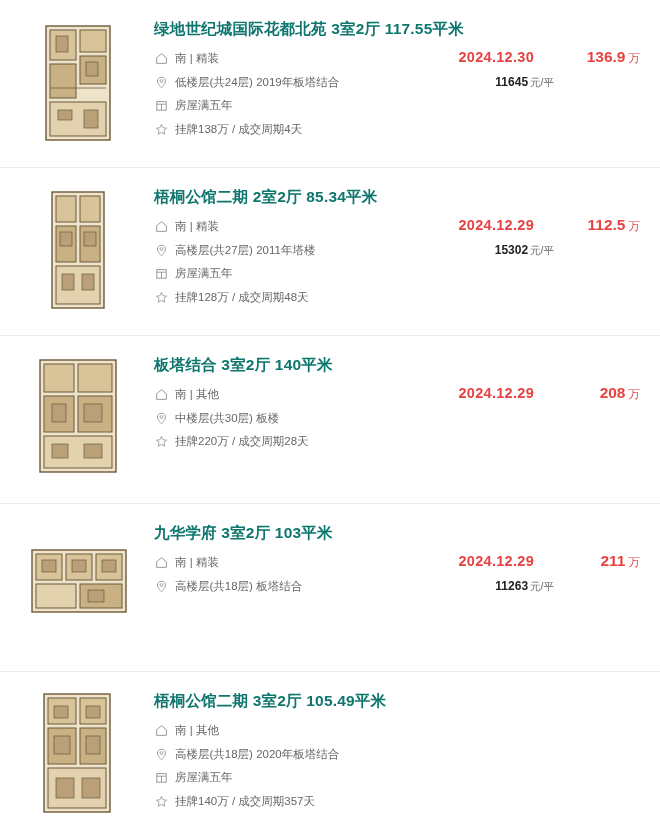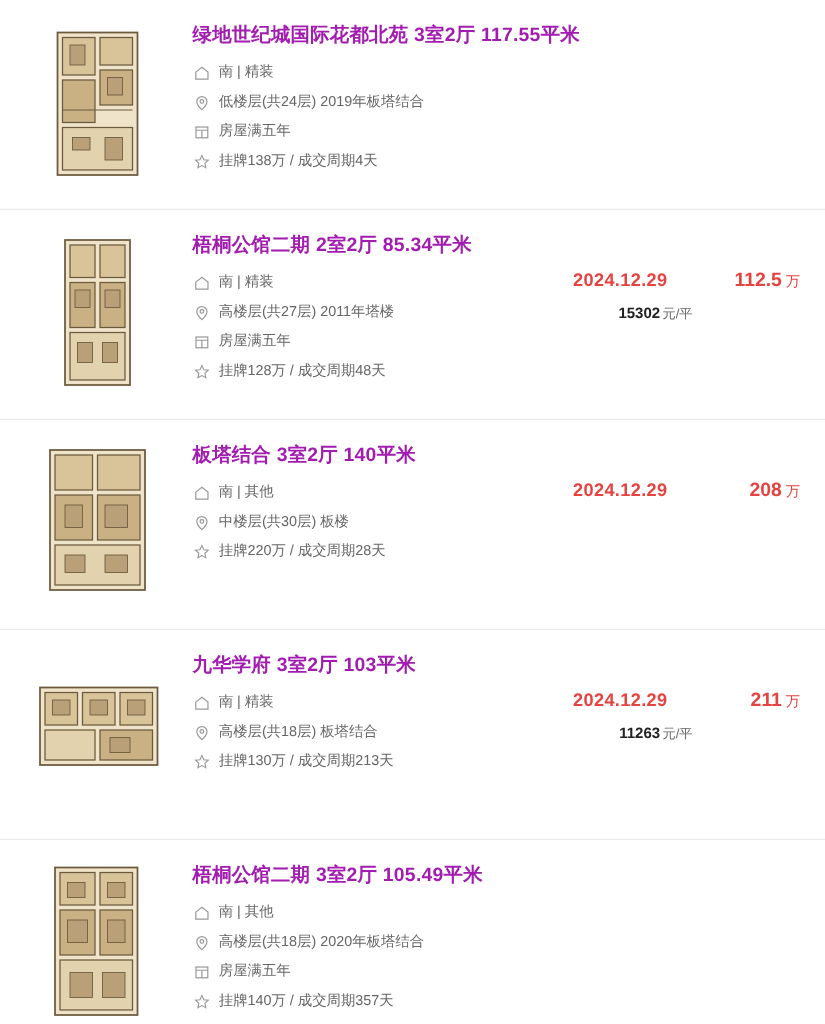--- a/index.html
+++ b/index.html
@@ -36,21 +36,21 @@
   }
   .thumb svg { display: block; }
   .info {
     flex: 1 1 auto;
     min-width: 0;
     padding-top: 2px;
   }
   .title {
     font-size: 15.5px;
     font-weight: bold;
-    color: #a21caf;
+    color: #0f766e;
     letter-spacing: 0.2px;
     margin-bottom: 12px;
     line-height: 1.2;
     white-space: nowrap;
   }
   .attr-line {
     display: flex;
     align-items: center;
     font-size: 11.5px;
     color: #666666;
@@ -168,20 +168,27 @@
       </div>
       <div class="attr-line">
         <span class="attr-icon">
           <svg width="13" height="13" viewBox="0 0 16 16" fill="none" stroke="currentColor" stroke-width="1.1">
               <path d="M8 1.8 L9.9 5.9 L14.3 6.4 L11 9.4 L11.9 13.8 L8 11.6 L4.1 13.8 L5 9.4 L1.7 6.4 L6.1 5.9 Z"></path>
             </svg>
         </span>
         <span class="attr-text">挂牌138万 / 成交周期4天</span>
       </div>
     </div>
+    <div class="price-col">
+      <div class="price-row-top">
+        <span class="deal-date">2024.12.30</span>
+        <span class="total-price"><span>136.9</span><span class="unit">万</span></span>
+      </div>
+      <div class="unit-price"><span>11645</span><span class="suffix">元/平</span></div>
+    </div>
   </div>
 
   <div class="listing-row">
     <div class="thumb">
       <svg width="120" height="130" viewBox="0 0 120 130" xmlns="http://www.w3.org/2000/svg">
         <rect x="0" y="0" width="120" height="130" fill="#ffffff"></rect>
         <rect x="34" y="6" width="52" height="116" fill="#efe3c9" stroke="#6b5a3e" stroke-width="1.4"></rect>
         <rect x="38" y="10" width="20" height="26" fill="#d9c49a" stroke="#6b5a3e" stroke-width="1"></rect>
         <rect x="62" y="10" width="20" height="26" fill="#d9c49a" stroke="#6b5a3e" stroke-width="1"></rect>
         <rect x="38" y="40" width="20" height="36" fill="#c9b184" stroke="#6b5a3e" stroke-width="1"></rect>
@@ -319,28 +326,20 @@
         <span class="attr-text">南 | 精装</span>
       </div>
       <div class="attr-line">
         <span class="attr-icon">
           <svg width="13" height="13" viewBox="0 0 16 16" fill="none" stroke="currentColor" stroke-width="1.2">
               <path d="M8 1.6 C5.2 1.6 3 3.7 3 6.3 C3 9.8 8 14.4 8 14.4 C8 14.4 13 9.8 13 6.3 C13 3.7 10.8 1.6 8 1.6 Z"></path>
               <circle cx="8" cy="6.3" r="1.8"></circle>
             </svg>
         </span>
         <span class="attr-text">高楼层(共18层) 板塔结合</span>
-      </div>
-      <div class="attr-line">
-        <span class="attr-icon">
-          <svg width="13" height="13" viewBox="0 0 16 16" fill="none" stroke="currentColor" stroke-width="1.1">
-              <path d="M8 1.8 L9.9 5.9 L14.3 6.4 L11 9.4 L11.9 13.8 L8 11.6 L4.1 13.8 L5 9.4 L1.7 6.4 L6.1 5.9 Z"></path>
-            </svg>
-        </span>
-        <span class="attr-text">挂牌130万 / 成交周期213天</span>
       </div>
     </div>
     <div class="price-col">
       <div class="price-row-top">
         <span class="deal-date">2024.12.29</span>
         <span class="total-price"><span>211</span><span class="unit">万</span></span>
       </div>
       <div class="unit-price"><span>11263</span><span class="suffix">元/平</span></div>
     </div>
   </div>

